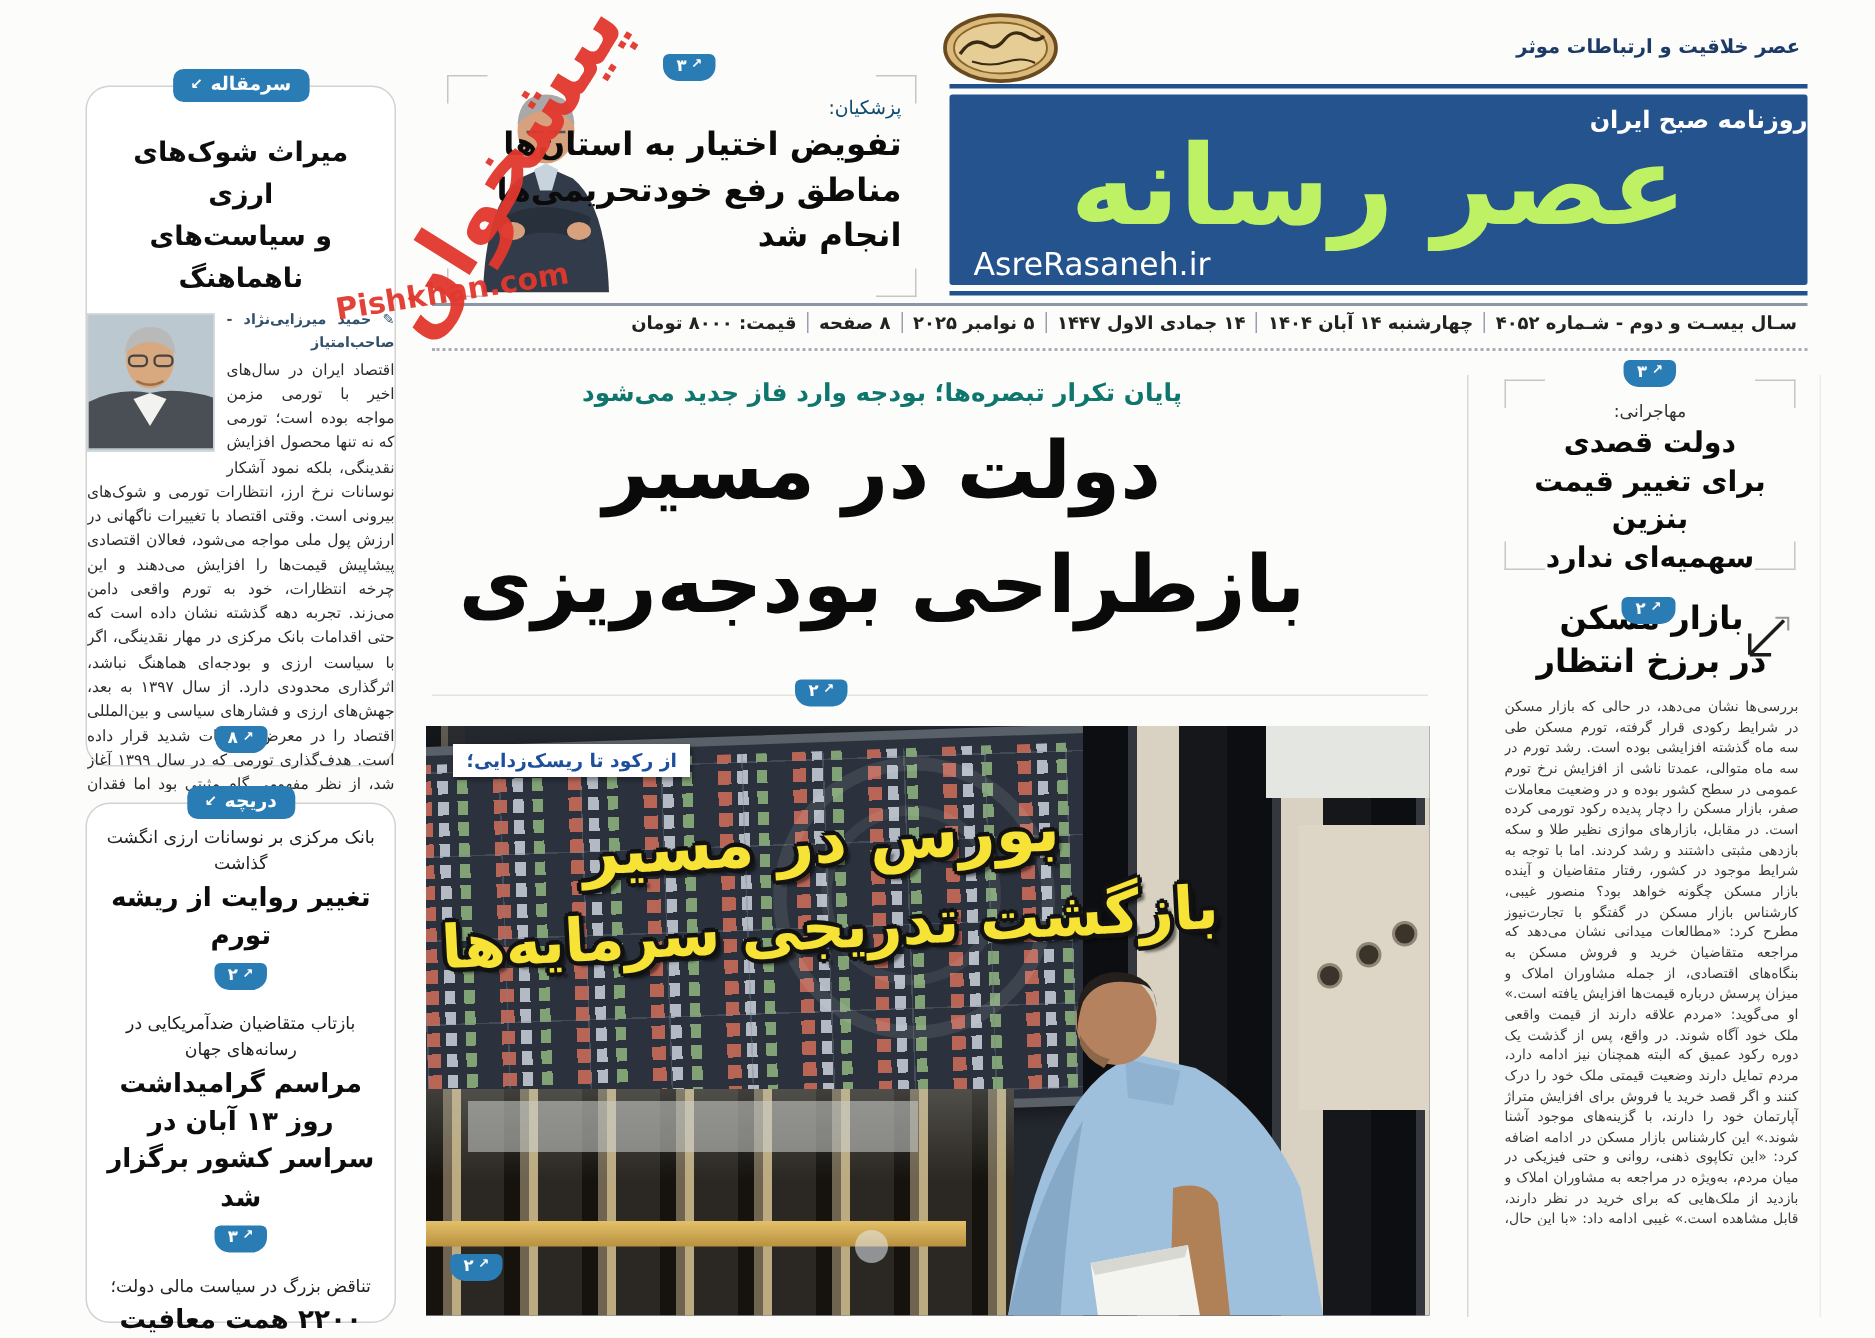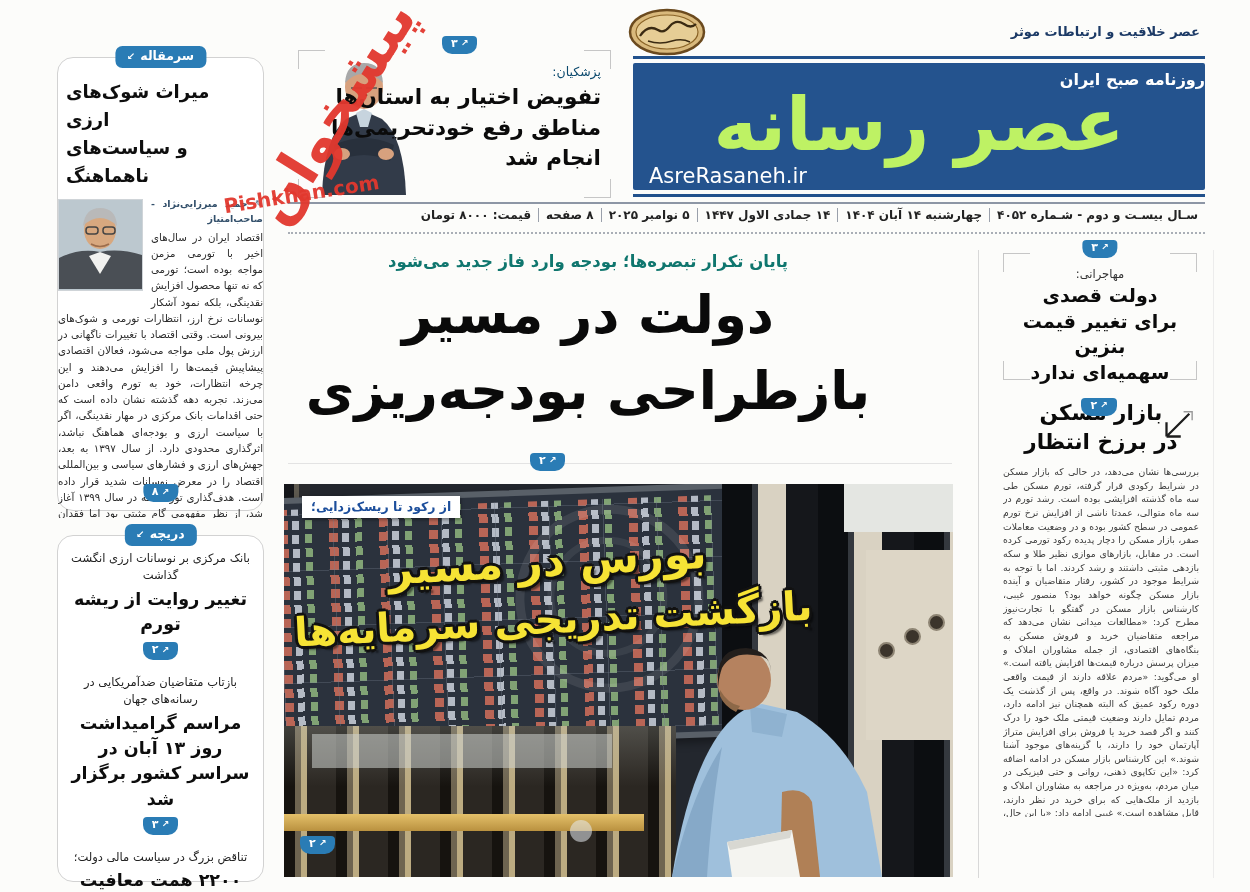--- a/index.html
+++ b/index.html
@@ -40,21 +40,21 @@
   .bk.tl{top:0;left:0;border-top-width:1.5px;border-left-width:1.5px;}
   .bk.tr{top:0;right:0;border-top-width:1.5px;border-right-width:1.5px;}
   .bk.bl{bottom:0;left:0;border-bottom-width:1.5px;border-left-width:1.5px;}
   .bk.br{bottom:0;right:0;border-bottom-width:1.5px;border-right-width:1.5px;}
 
   
   .roundbox{position:absolute;left:57px;width:205px;background:#fff;border:1.5px solid #d2d2d2;border-radius:16px;}
   .editorial{top:57px;height:452px;}
   .daricheh{top:535px;height:345px;}
   .boxtab{position:absolute;top:-12px;left:50%;transform:translateX(-50%);}
-  .ed-title{margin:20px 8px 4px;text-align:left;font-weight:bold;font-size:18px;line-height:1.55;color:#0e0e0e;}
+  .ed-title{margin:30px 8px 4px;text-align:center;font-weight:bold;font-size:18px;line-height:1.55;color:#0e0e0e;}
   .ed-body{margin:6px 0 0;font-size:10.3px;line-height:1.58;text-align:justify;color:#2c2c2c;
            height:322px;overflow:hidden;}
   .ed-photo{float:left;width:85px;height:92px;margin:3px 8px 5px 0;border:1px solid #cfd4d8;box-sizing:border-box;background:#bcc8cf;}
   .ed-byline{font-size:9.5px;font-weight:bold;color:#33506b;margin-bottom:3px;}
   .ed-badge{position:absolute;bottom:8px;left:50%;transform:translateX(-50%);}
   .dr-item{text-align:center;padding-top:14px;}
   .dr-kicker{font-size:11.5px;color:#222;line-height:1.5;padding:0 10px;}
   .dr-title{font-size:17.5px;font-weight:bold;color:#0d0d0d;line-height:1.45;padding:2px 8px 0;}
   .dr-badge{margin-top:5px;}
 

